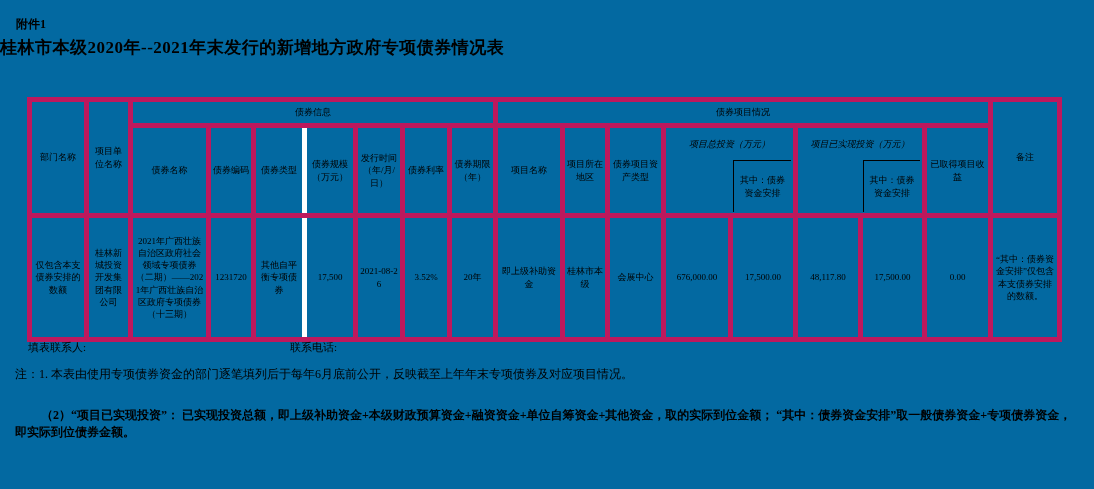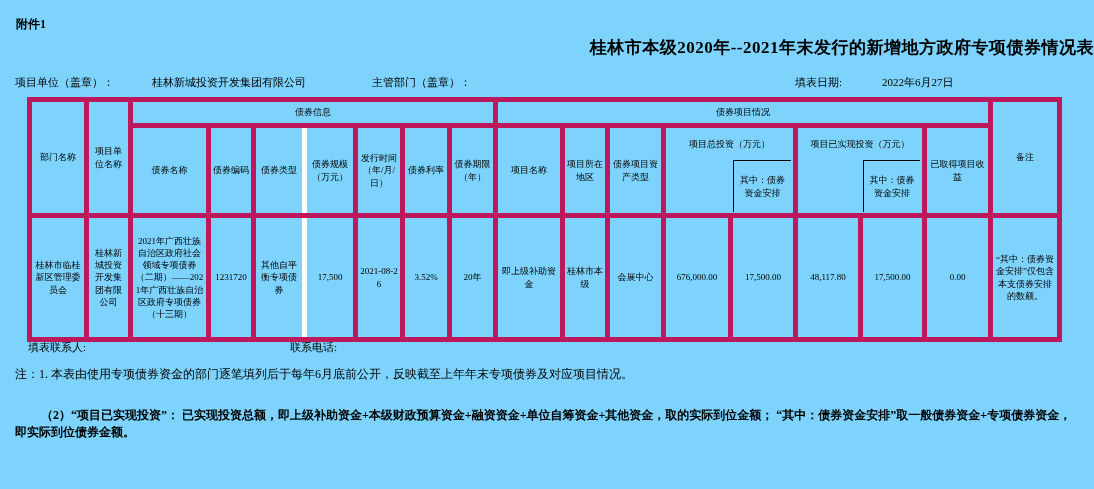--- a/index.html
+++ b/index.html
@@ -1,22 +1,22 @@
 <!DOCTYPE html>
 <html><head>
 <meta charset="utf-8">
 <style>
   * { margin:0; padding:0; box-sizing:border-box; }
   html,body { background:#fff; }
   body { width:1094px; height:489px; position:relative; overflow:hidden;
          font-family:"Liberation Serif","DejaVu Serif",serif; color:#000; }
-  .page { position:absolute; inset:0; background:#7dd3fc; }
+  .page { position:absolute; inset:0; background:#0369a1; }
 
   .attachment { position:absolute; left:16px; top:16px; font-size:12px; font-weight:bold; }
-  .title { position:absolute; left:0; right:0; top:36px; text-align:right;
+  .title { position:absolute; left:0; right:0; top:36px; text-align:left;
            font-size:17px; font-weight:bold; letter-spacing:0.5px; }
 
   .info-row { position:absolute; top:75px; left:0; right:0; font-size:11px; height:14px; }
   .info-row span { position:absolute; white-space:nowrap; }
   .lbl-unit   { left:15px; }
   .val-unit   { left:152px; }
   .lbl-dept   { left:372px; }
   .lbl-date   { left:795px; }
   .val-date   { left:882px; }
 
@@ -29,21 +29,21 @@
   table.main { border-top:3px solid #000; }
   tr.hr1 { height:26px; }
   tr.hr2 { height:32px; }
   tr.hr3 { height:52px; }
   tr.data { height:124px; }
   .no-r { border-right-color:#fff !important; }
   .no-l { border-left-color:#fff !important; }
   td.num { text-align:right; padding-right:3px; }
 
   td.invest-group { padding:0; vertical-align:top; }
-  .ig-label { height:31px; display:flex; align-items:center; justify-content:center; padding:12px 2px; }
+  .ig-label { height:31px; display:flex; align-items:center; justify-content:center; padding:12px 2px;font-style:italic; }
   .ig-bottom { display:flex; height:52px; }
   .ig-empty { border-right:1px solid #000; }
   .ig-sub { flex:1; border-top:1px solid #000; display:flex; align-items:center;
             justify-content:center; padding:0 3px; }
   .ig-empty-a { flex:0 0 66px; }
   .ig-empty-b { flex:0 0 64px; }
 
   .contact-row { position:absolute; top:340px; left:0; right:0; font-size:11px; }
   .contact-row span { position:absolute; white-space:nowrap; }
   .lbl-contact { left:28px; }
@@ -55,27 +55,20 @@
   .note3 { font-weight:bold; text-indent:26px; line-height:1.4;margin-top:24px; }
 </style>
 </head>
 <body>
 
 <div class="page">
 
   <div class="attachment">附件1</div>
   <div class="title">桂林市本级2020年--2021年末发行的新增地方政府专项债券情况表</div>
 
-  <div class="info-row">
-    <span class="lbl-unit">项目单位（盖章）：</span>
-    <span class="val-unit">桂林新城投资开发集团有限公司</span>
-    <span class="lbl-dept">主管部门（盖章）：</span>
-    <span class="lbl-date">填表日期:</span>
-    <span class="val-date">2022年6月27日</span>
-  </div>
 
   <table class="main">
     <colgroup>
       <col style="width:57px">
         <col style="width:44px">
         <col style="width:78px">
       <col style="width:45px">
         <col style="width:51px">
         <col style="width:51px">
       <col style="width:47px">
@@ -121,21 +114,21 @@
         <div class="ig-label">项目已实现投资（万元）</div>
         <div class="ig-bottom">
           <div class="ig-empty ig-empty-b"></div>
           <div class="ig-sub">其中：债券资金安排</div>
         </div>
       </td>
       <th rowspan="2">已取得项目收益</th>
     </tr>
     <tr class="hr3"></tr>
     <tr class="data">
-      <td>桂林市临桂新区管理委员会</td>
+      <td>仅包含本支债券安排的数额</td>
       <td>桂林新城投资开发集团有限公司</td>
       <td>2021年广西壮族自治区政府社会领域专项债券（二期）——2021年广西壮族自治区政府专项债券（十三期）</td>
       <td>1231720</td>
       <td class="no-r">其他自平衡专项债券</td>
       <td class="no-l num">17,500</td>
       <td>2021-08-26</td>
       <td>3.52%</td>
       <td>20年</td>
       <td>即上级补助资金</td>
       <td>桂林市本级</td>

